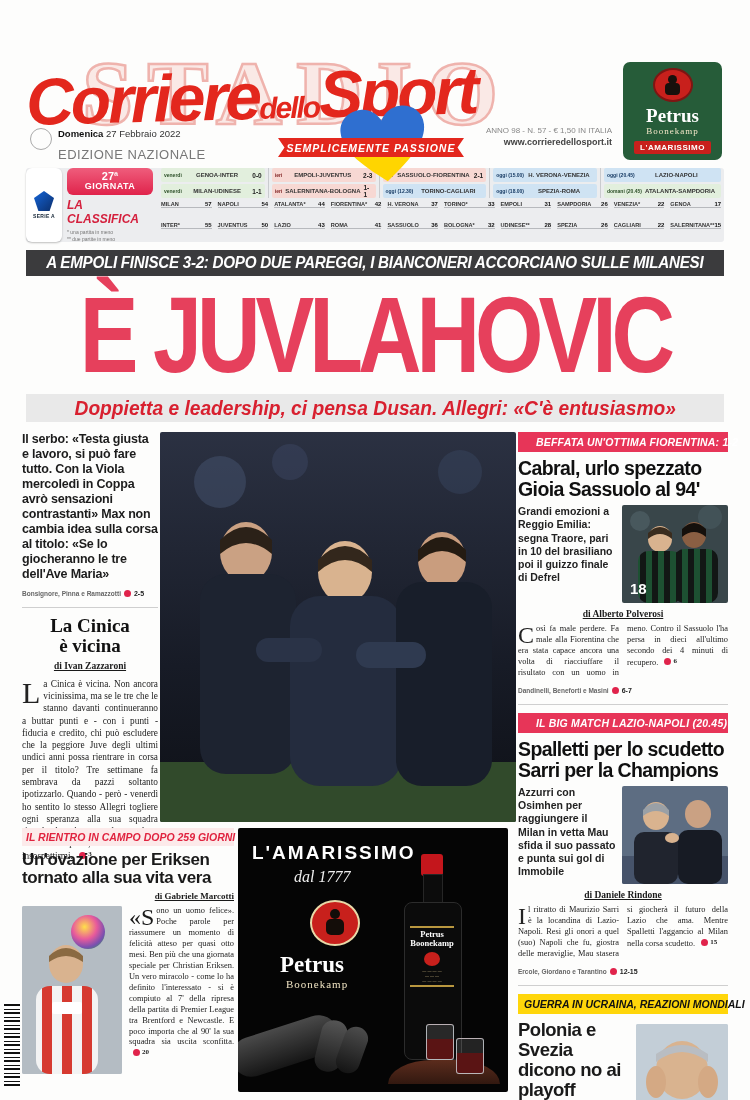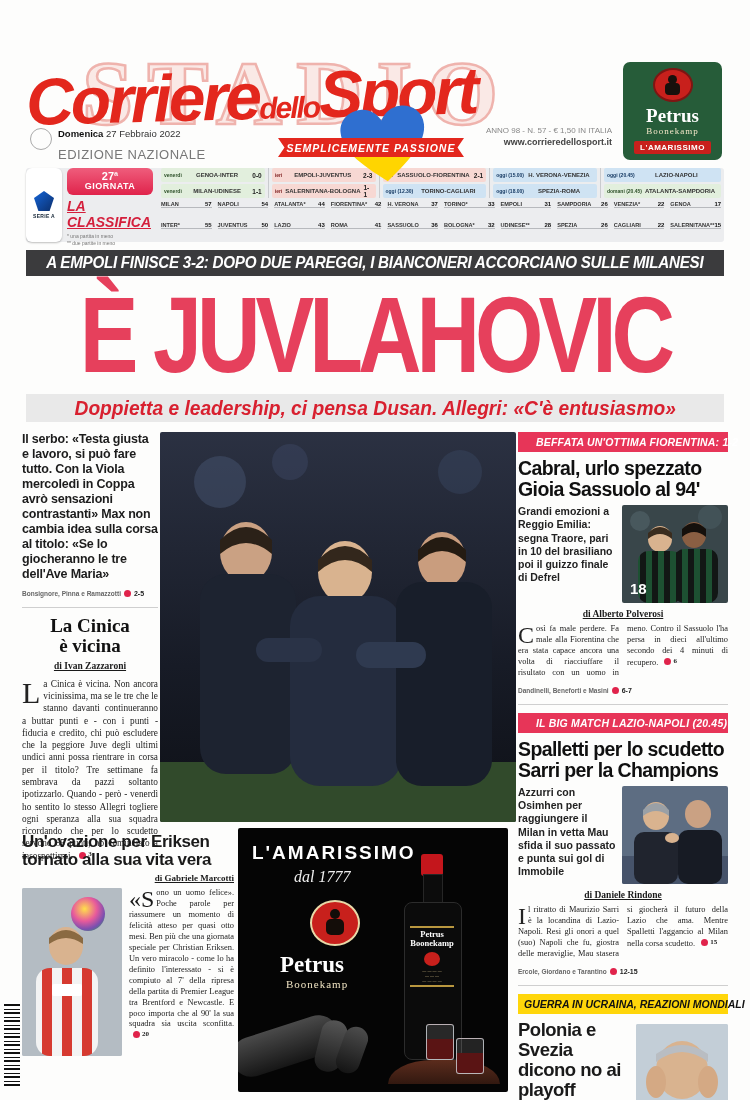--- a/index.html
+++ b/index.html
@@ -40,21 +40,21 @@
   .seriea-card{width:36px;background:#fff;border-radius:6px;box-shadow:0 1px 2px rgba(0,0,0,.25);
                display:flex;flex-direction:column;align-items:center;justify-content:center;gap:2px;}
   .sa-glyph{width:20px;height:20px;background:linear-gradient(135deg,#1565d8,#0b2e6b);
             clip-path:polygon(50% 0,100% 35%,78% 100%,22% 100%,0 35%);}
   .sa-label{font-size:5px;font-weight:bold;color:#123;letter-spacing:0.3px;}
   .board-left{width:86px;display:flex;flex-direction:column;gap:3px;}
   .round-badge{background:linear-gradient(180deg,#ef5d7c,#e0234b);border-radius:6px;color:#fff;text-align:center;
                padding:3px 0 4px;}
   .round-badge .rn{font-size:11px;font-weight:900;line-height:1;}
   .round-badge .rw{font-size:9px;font-weight:900;letter-spacing:0.5px;line-height:1;}
-  .classifica{color:#d41f3c;font-weight:900;font-size:14px;text-decoration:underline;font-style:italic;}
+  .classifica{color:#d41f3c;font-weight:900;font-size:12px;font-style:italic;}
   .legend{font-size:5px;color:#777;line-height:1.4;}
   .board-right{flex:1;display:flex;flex-direction:column;gap:3px;}
   .fx-grid{display:flex;height:30px;gap:0;}
   .fx-col{flex:1;display:flex;flex-direction:column;gap:2px;padding:0 3px;border-left:1px solid #c9cbce;}
   .fx-col:first-child{border-left:none;}
   .fx-row{flex:1;display:flex;align-items:center;border-radius:2px;padding:0 3px;gap:3px;overflow:hidden;}
   .fx-row.green{background:#e2efdd;color:#2c4f28;}
   .fx-row.pink{background:#f7d8d3;color:#7d1d1d;}
   .fx-row.blue{background:#cfe3f3;color:#163a63;}
   .fx-when{font-size:5px;font-weight:bold;white-space:nowrap;}
@@ -538,20 +538,21 @@
           <path d="M20 38 Q46 18 72 38 L72 30 Q46 12 20 30 Z" fill="#b9bdc2"></path>
           <ellipse cx="20" cy="58" rx="10" ry="16" fill="#d4a984"></ellipse>
           <ellipse cx="72" cy="58" rx="10" ry="16" fill="#d4a984"></ellipse>
           <rect x="10" y="82" width="72" height="30" rx="8" fill="#3c4450"></rect>
         </svg>
       </div>
     </div>
   </div>
 
   <div class="bleft">
+    <div class="pink-kicker">IL RIENTRO IN CAMPO DOPO 259 GIORNI</div>
     <div class="eriksen-head">
       <div>Un'ovazione per Eriksen</div>
       <div>tornato alla sua vita vera</div>
     </div>
     <div class="eriksen-author">di Gabriele Marcotti</div>
     <div class="eriksen-row">
       <div class="eriksen-photo">
         <svg width="100" height="168" viewBox="0 0 100 168">
           <rect width="100" height="168" fill="#b4bcc3"></rect>
           <defs>

